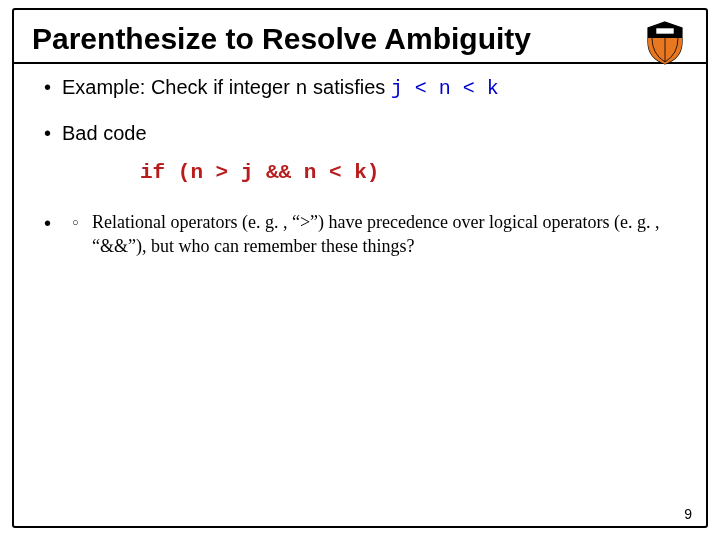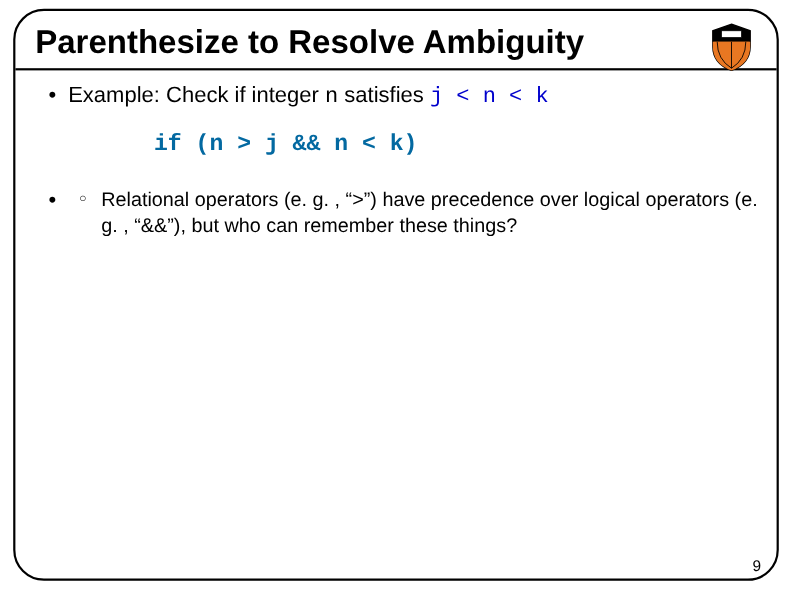--- a/index.html
+++ b/index.html
@@ -9,21 +9,21 @@
     background: #fff;
     font-family: Arial, Helvetica, sans-serif;
     position: relative;
     overflow: hidden;
   }
   .slide {
     width: 696px;
     height: 520px;
     margin: 8px 12px;
     border: 2px solid #000;
-    border-radius: 28px;
+    border-radius: 3px;
     position: relative;
     background: #fff;
   }
   .title-block {
     padding: 12px 18px 6px 18px;
   }
   .slide-title {
     font-size: 30px;
     font-weight: bold;
     color: #000;
@@ -63,27 +63,28 @@
     font-size: 20px;
   }
   .code-frag {
     font-family: "Courier New", Courier, monospace;
   }
   .blue { color: #0000cc; }
   .code-line {
     font-family: "Courier New", Courier, monospace;
     font-size: 21px;
     font-weight: bold;
-    color: #0369a1;
+    color: #b91c1c;
     margin: 12px 0 20px 100px;
   }
   ul.sub {
     list-style: none;
     padding: 0;
     margin-top: 4px;
+    font-family: Liberation Serif, serif;
   }
   ul.sub > li {
     position: relative;
     padding-left: 30px;
     font-size: 18px;
     line-height: 1.35;
   }
   ul.sub > li::before {
     content: "○";
     position: absolute;
@@ -123,20 +124,23 @@
   </div>
   <hr class="title-rule">
 
   <div class="content">
     <ul class="bullets">
 
       <li class="li-example">
         <span>Example: Check if integer </span><span class="code-frag">n</span><span> satisfies </span><span class="code-frag blue">j &lt; n &lt; k</span>
       </li>
 
+      <li>
+        <span>Bad code</span>
+      </li>
     </ul>
 
     <div class="code-line">if (n &gt; j &amp;&amp; n &lt; k)</div>
 
 
 
     <ul class="bullets">
       <li class="li-better">
         <ul class="sub">
           <li>

